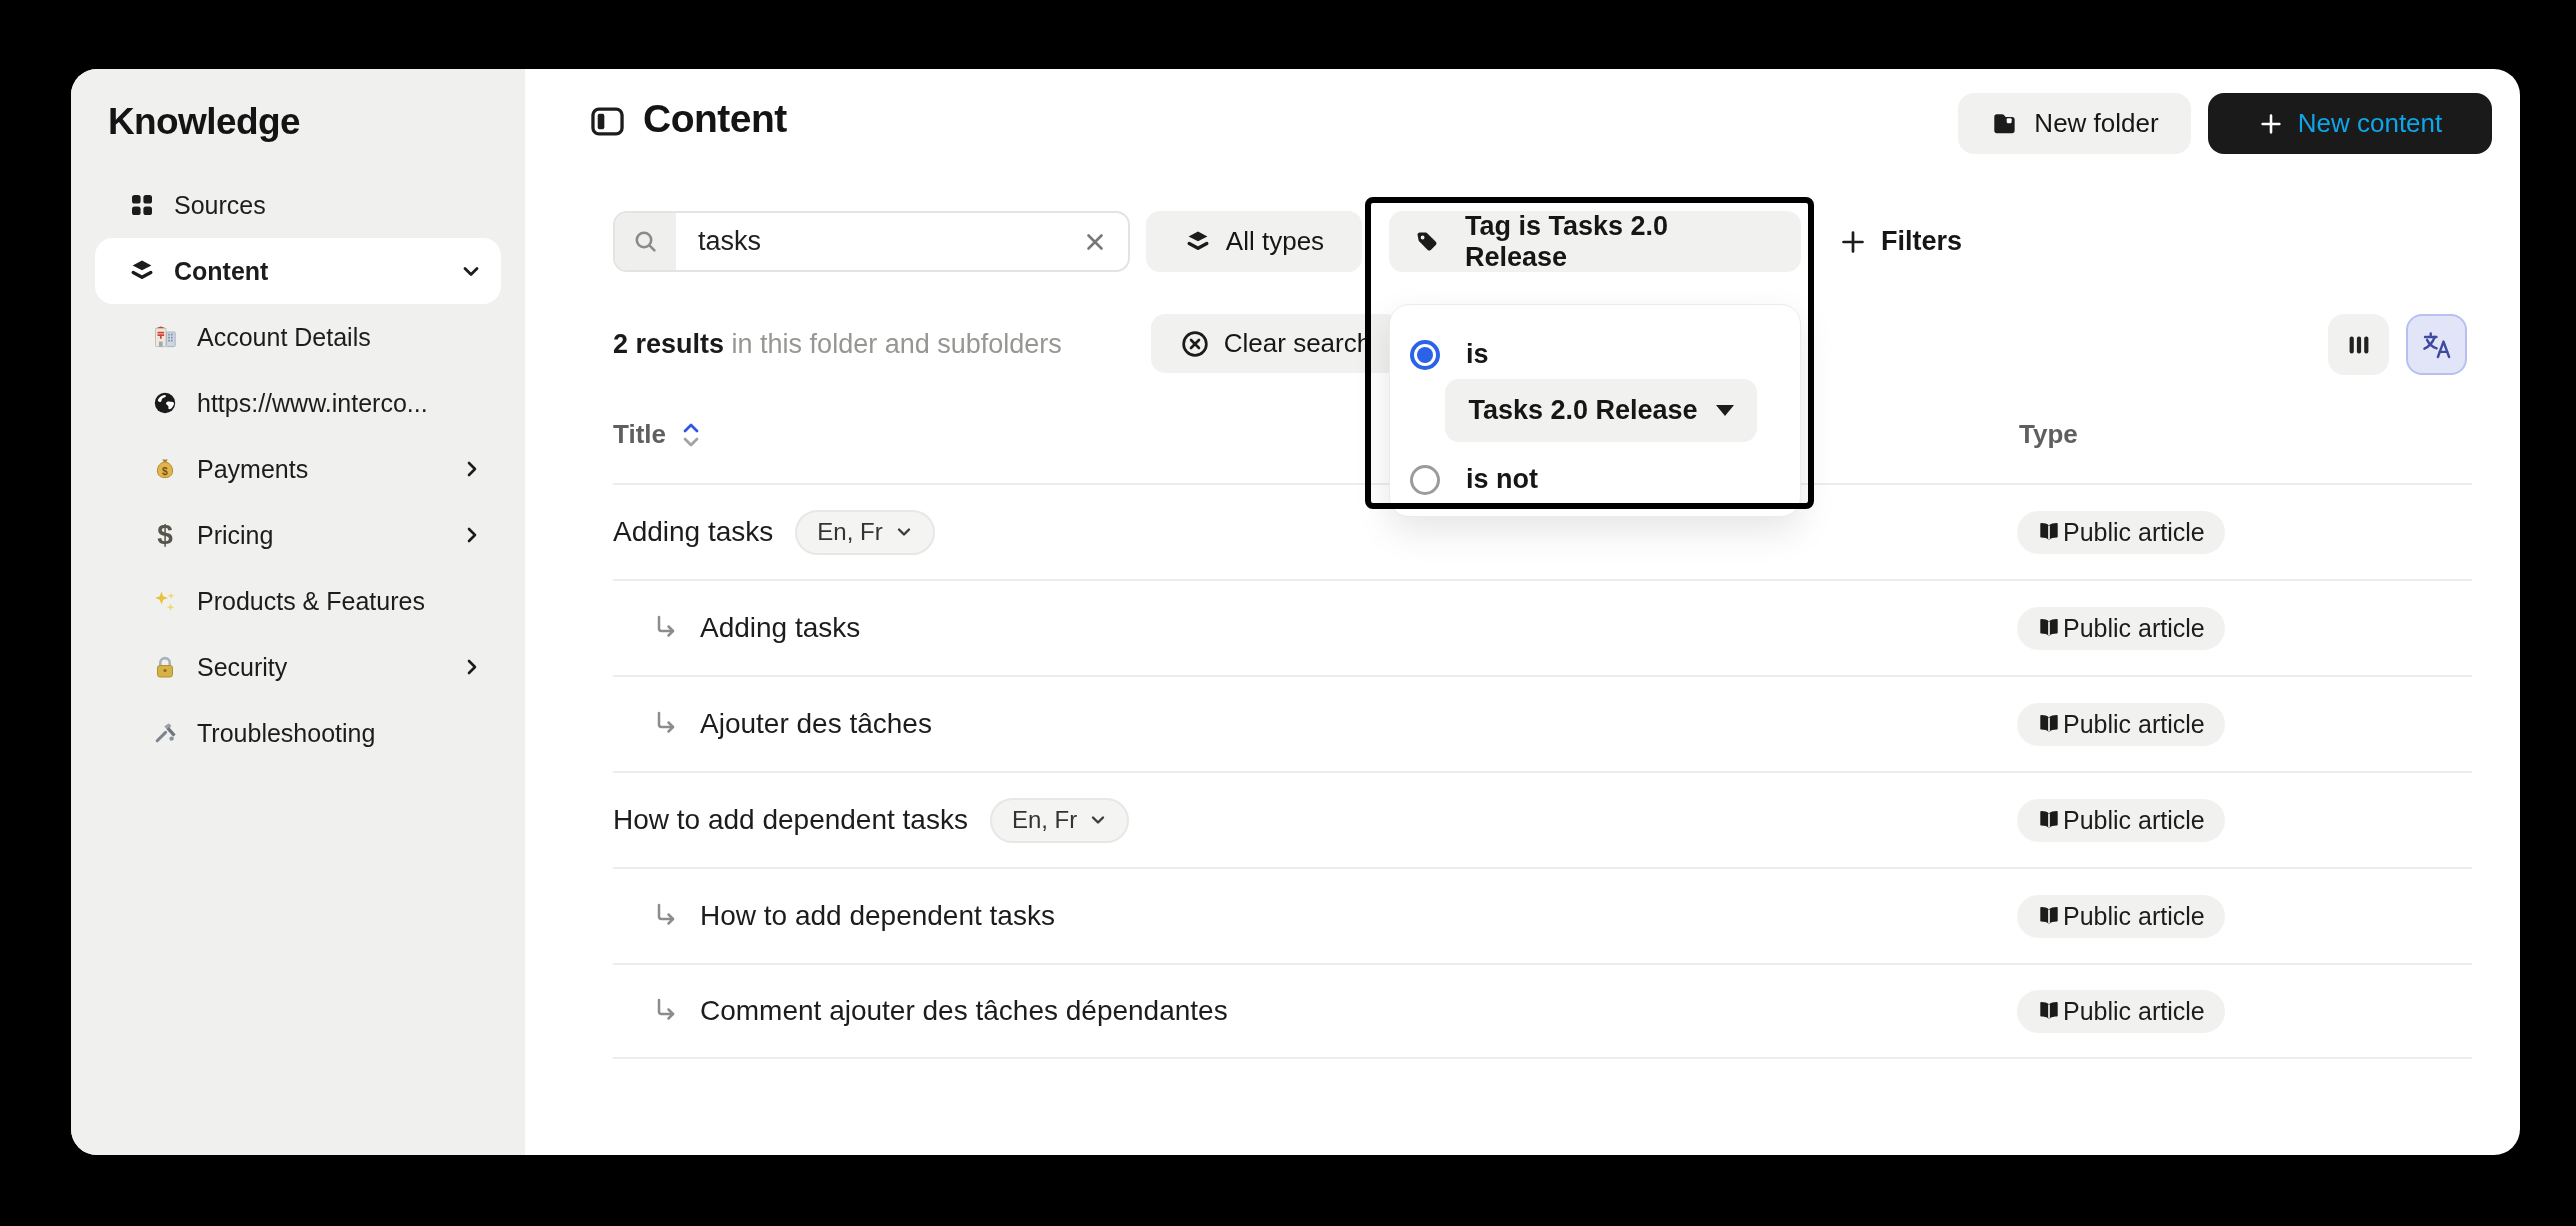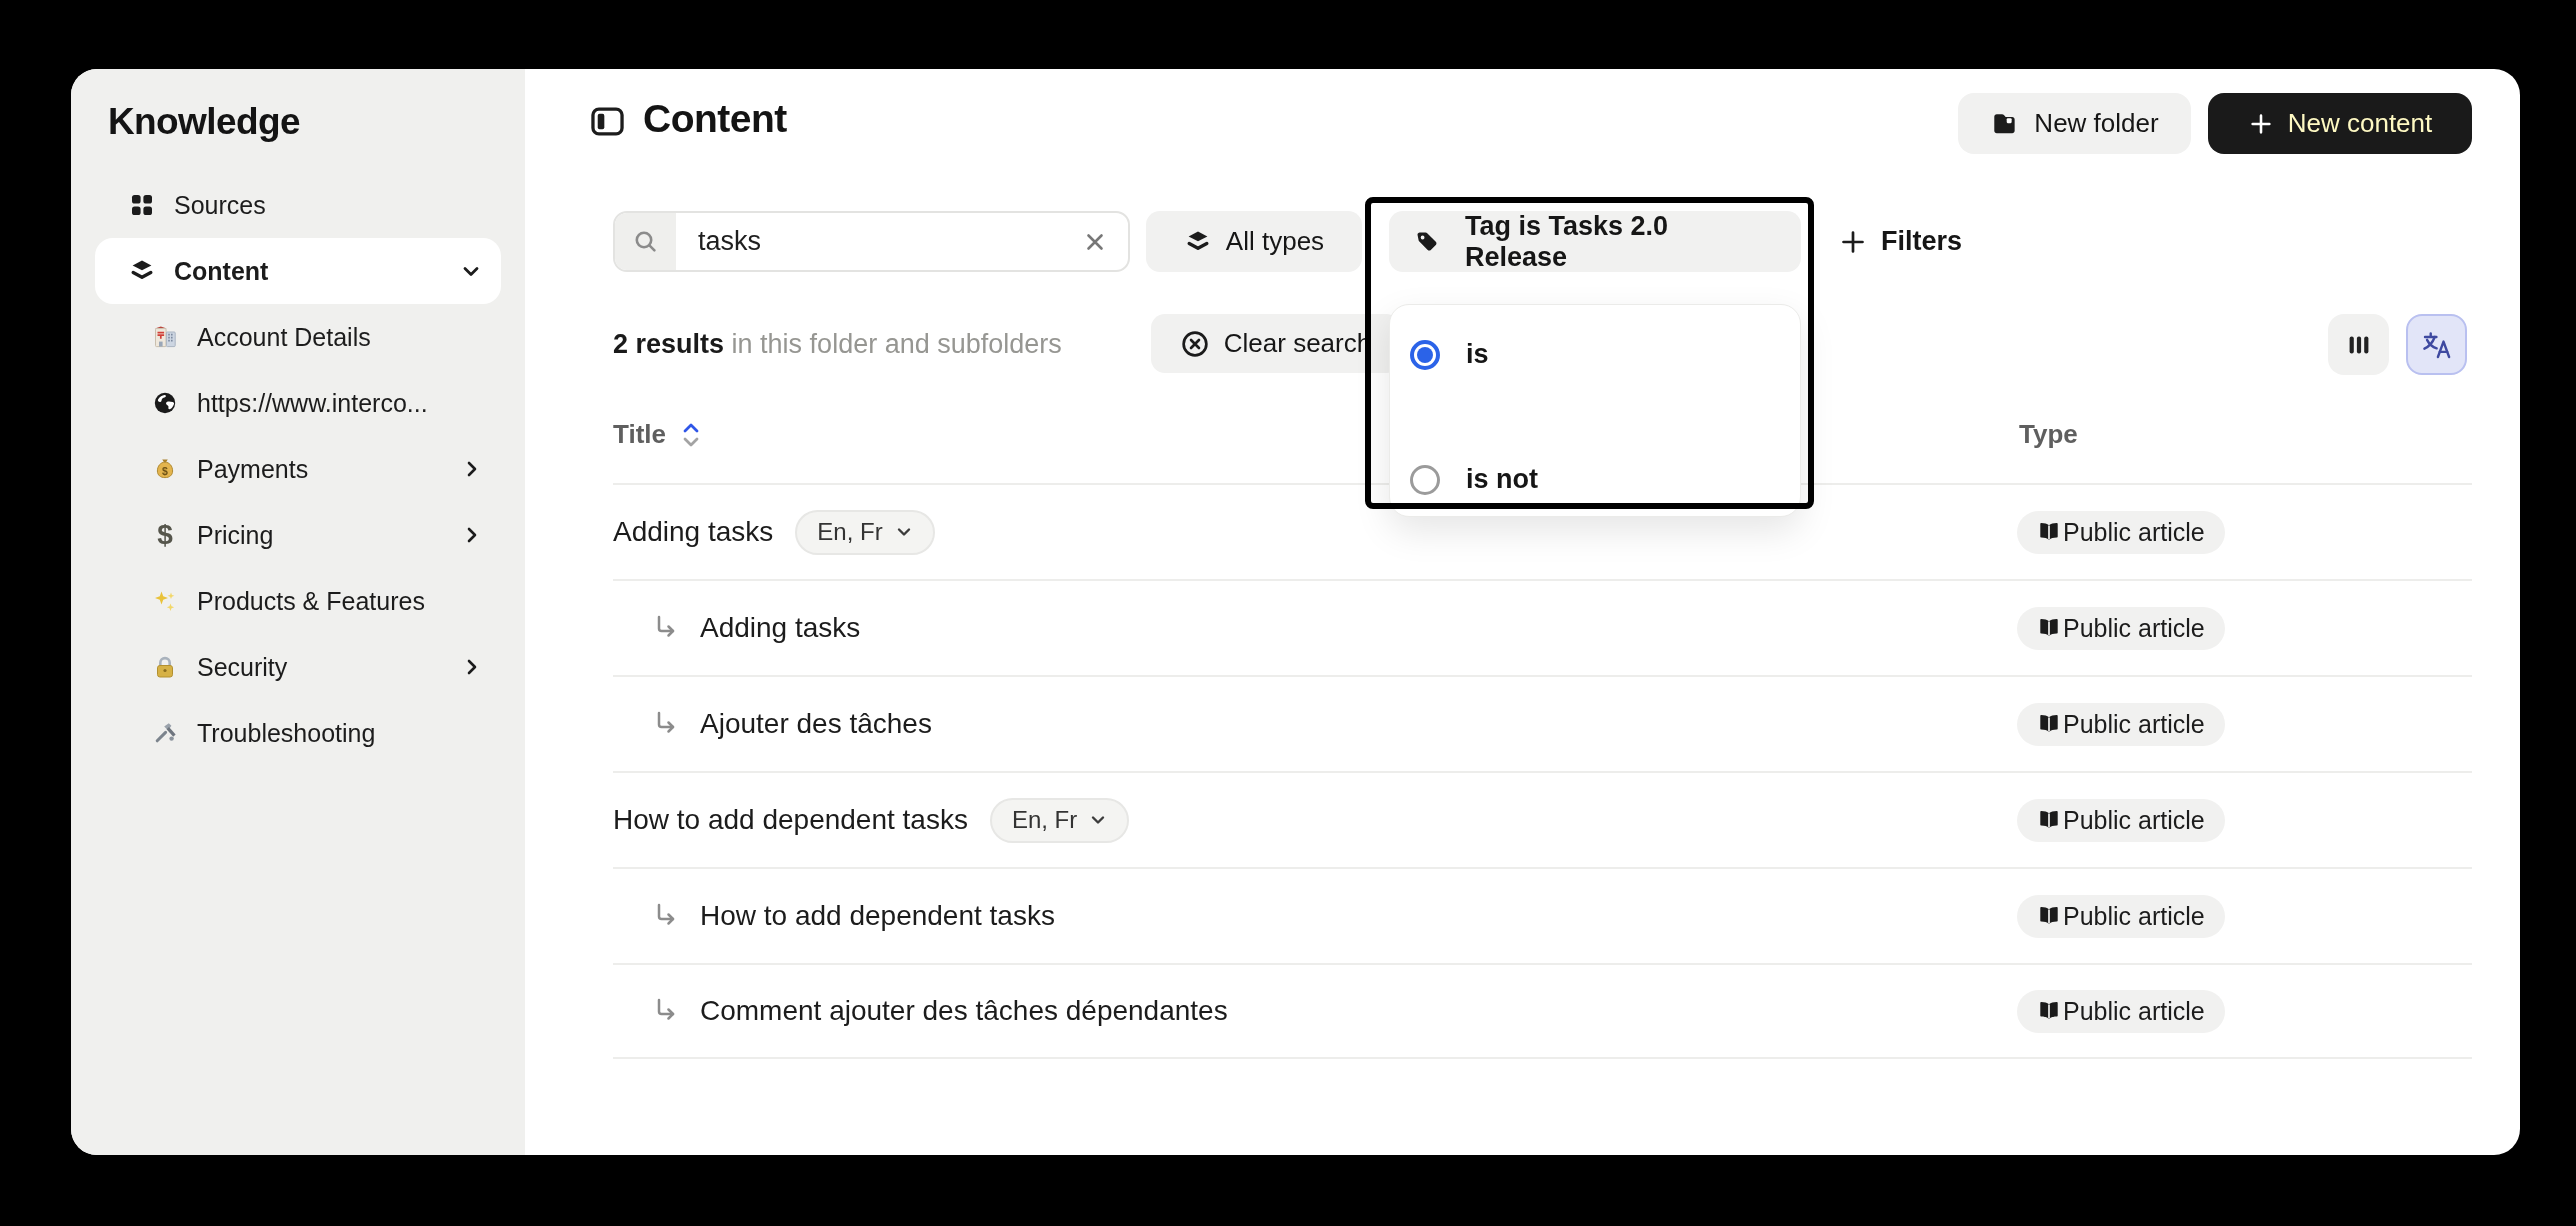--- a/index.html
+++ b/index.html
@@ -21,21 +21,21 @@
   .chev { margin-left:auto; margin-right:18px; display:flex; }
   .ic-dollar { font-size:28px; font-weight:700; color:#55554b; line-height:1; }
 
   
   .panel-btn { position:absolute; left:517px; top:33px; width:39px; height:39px; display:flex; align-items:center; justify-content:center; }
   .page-title { position:absolute; left:572px; top:28px; font-size:39px; font-weight:700; color:#141414; letter-spacing:-0.5px; }
   .btn { display:flex; align-items:center; justify-content:center; gap:14px; border-radius:16px;
          font-size:26px; font-weight:400; color:#161616; background:#f1f1f0; border:none; cursor:pointer;
          font-family:"Liberation Sans", sans-serif; }
   .btn-new-folder { position:absolute; left:1887px; top:24px; width:233px; height:61px; }
-  .btn-new-content { position:absolute; left:2137px; top:24px; width:264px; height:61px; background:#1a1a1a; color:#fef9c3; }
+  .btn-new-content { position:absolute; left:2137px; top:24px; width:284px; height:61px; background:#1a1a1a; color:#0ea5e9; }
 
   
   .search { position:absolute; left:542px; top:142px; width:517px; height:61px; border:2px solid #e3e3e1;
             border-radius:14px; background:#fff; display:flex; align-items:stretch; overflow:hidden; }
   .search-prefix { width:61px; background:#efefed; display:flex; align-items:center; justify-content:center; flex:none; }
   .search input { flex:1; border:none; outline:none; background:transparent; font-size:27px; color:#1f1f1f;
                   padding:0 10px 0 22px; font-family:"Liberation Sans", sans-serif; }
   .search-clear { display:flex; align-items:center; padding-right:20px; cursor:pointer; }
 
   .btn-all-types { position:absolute; left:1075px; top:142px; width:216px; height:61px; border-radius:14px; }
@@ -447,20 +447,24 @@
         <span>Public article</span>
       </span>
     </div>
   </div>
 
   <div class="popup">
     <div class="popup-row row-is">
       <span class="radio sel"></span>
       <span>is</span>
     </div>
+    <div class="popup-value">
+      <span>Tasks 2.0 Release</span>
+      <span class="caret-down"></span>
+    </div>
     <div class="popup-row row-isnot">
       <span class="radio unsel"></span>
       <span>is not</span>
     </div>
   </div>
 
   <div class="annotation"></div>
 
 </div>
 

